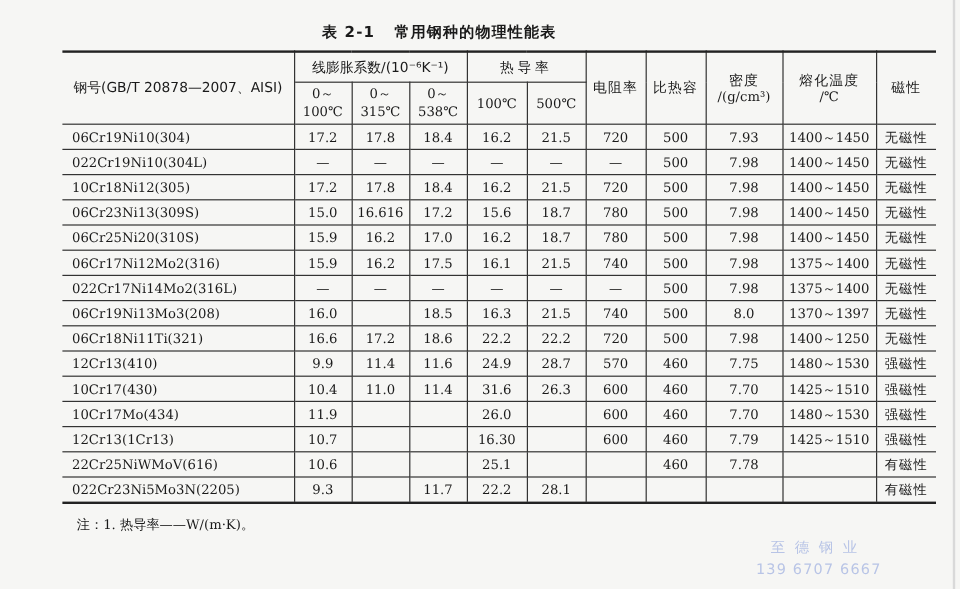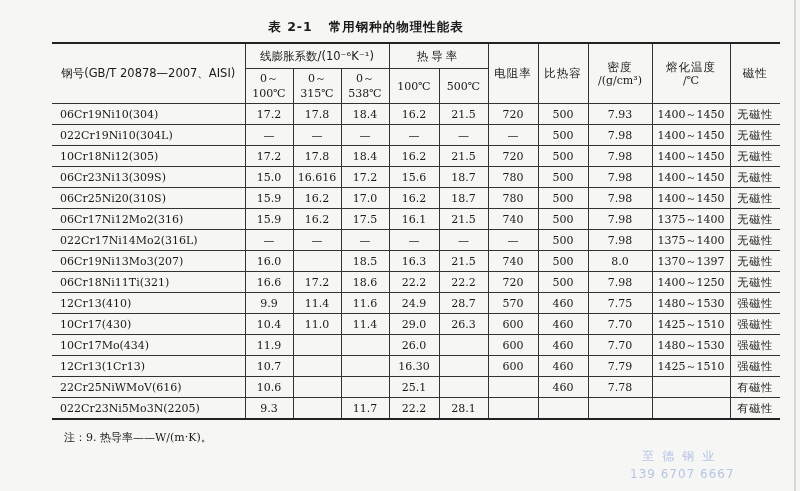--- a/index.html
+++ b/index.html
@@ -204,21 +204,21 @@
         <td>—</td>
         <td>—</td>
         <td>—</td>
         <td>—</td>
         <td>500</td>
         <td>7.98</td>
         <td>1375～1400</td>
         <td class="mag">无磁性</td>
       </tr>
       <tr>
-        <td class="name">06Cr19Ni13Mo3(207)</td>
+        <td class="name">06Cr19Ni13Mo3(208)</td>
         <td>16.0</td>
         <td></td>
         <td>18.5</td>
         <td>16.3</td>
         <td>21.5</td>
         <td>740</td>
         <td>500</td>
         <td>8.0</td>
         <td>1370～1397</td>
         <td class="mag">无磁性</td>
@@ -247,21 +247,21 @@
         <td>460</td>
         <td>7.75</td>
         <td>1480～1530</td>
         <td class="mag">强磁性</td>
       </tr>
       <tr>
         <td class="name">10Cr17(430)</td>
         <td>10.4</td>
         <td>11.0</td>
         <td>11.4</td>
-        <td>29.0</td>
+        <td>31.6</td>
         <td>26.3</td>
         <td>600</td>
         <td>460</td>
         <td>7.70</td>
         <td>1425～1510</td>
         <td class="mag">强磁性</td>
       </tr>
       <tr>
         <td class="name">10Cr17Mo(434)</td>
         <td>11.9</td>
@@ -311,19 +311,19 @@
         <td></td>
         <td></td>
         <td></td>
         <td></td>
         <td class="mag">有磁性</td>
       </tr>
     </tbody>
 </table>
 
 <div class="notes">
-  <div class="n0">注：9. 热导率——W/(m·K)。</div>
+  <div class="n0">注：1. 热导率——W/(m·K)。</div>
 </div>
 
 <div class="watermark">
   <div class="wm1">至德钢业</div>
   <div class="wm2">139 6707 6667</div>
 </div>
 
 </body></html>

